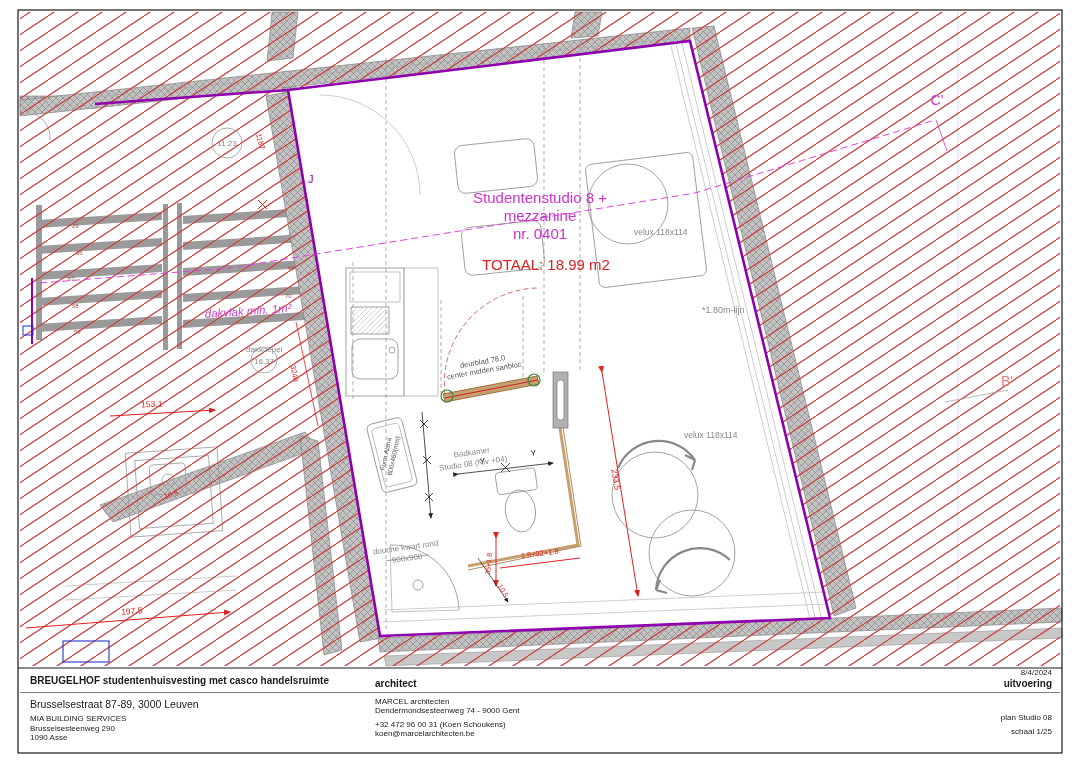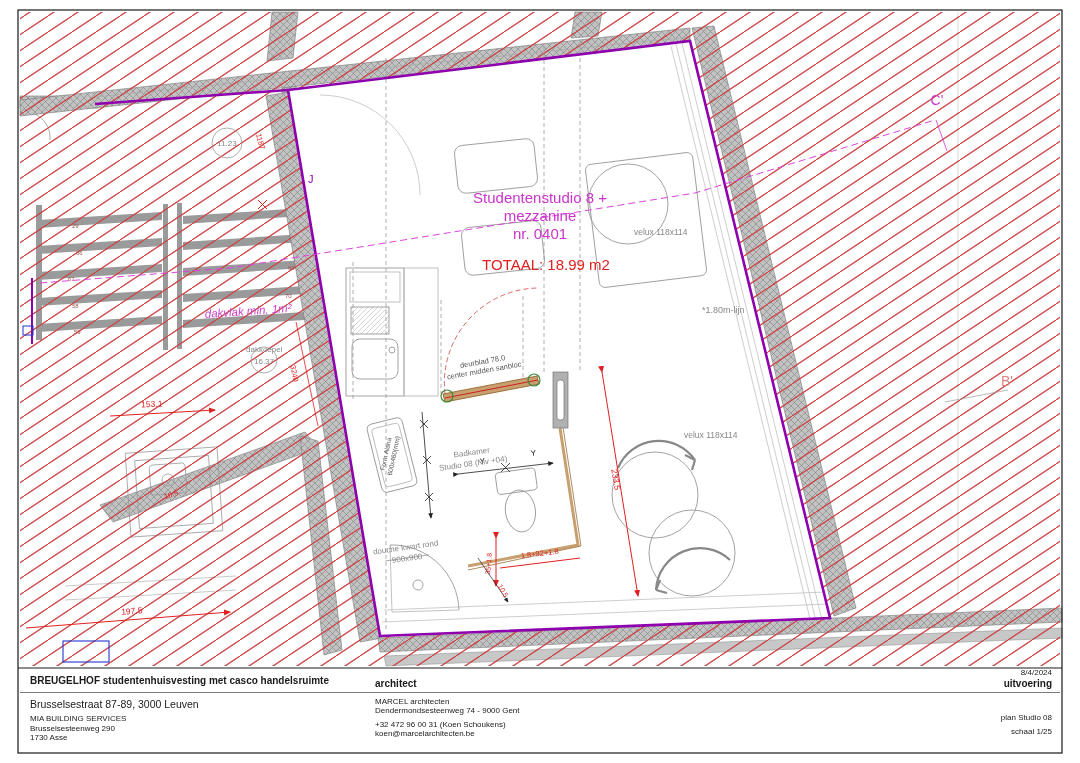--- a/index.html
+++ b/index.html
@@ -301,21 +301,21 @@
     <line x1="18" y1="668" x2="1062" y2="668" stroke-width="1.2"></line>
     <line x1="20" y1="692.5" x2="1060" y2="692.5" stroke-width="0.7" stroke="#444"></line>
   </g>
 </svg>
 
 <div class="tb tb-project">BREUGELHOF studentenhuisvesting met casco handelsruimte</div>
 <div class="tb tb-address">Brusselsestraat 87-89, 3000 Leuven</div>
 <div class="tb tb-client tb-small">
   <div>MIA BUILDING SERVICES</div>
   <div>Brusselsesteenweg 290</div>
-  <div>1730 Asse</div>
+  <div>1090 Asse</div>
 </div>
 
 <div class="tb tb-arch-head">architect</div>
 <div class="tb tb-arch-1 tb-small">MARCEL architecten</div>
 <div class="tb tb-arch-2 tb-small">Dendermondsesteenweg 74 - 9000 Gent</div>
 <div class="tb tb-arch-3 tb-small">+32 472 96 00 31 (Koen Schoukens)</div>
 <div class="tb tb-arch-4 tb-small">koen@marcelarchitecten.be</div>
 
 <div class="tb tb-right tb-phase">uitvoering</div>
 <div class="tb tb-right tb-date tb-small">8/4/2024</div>

